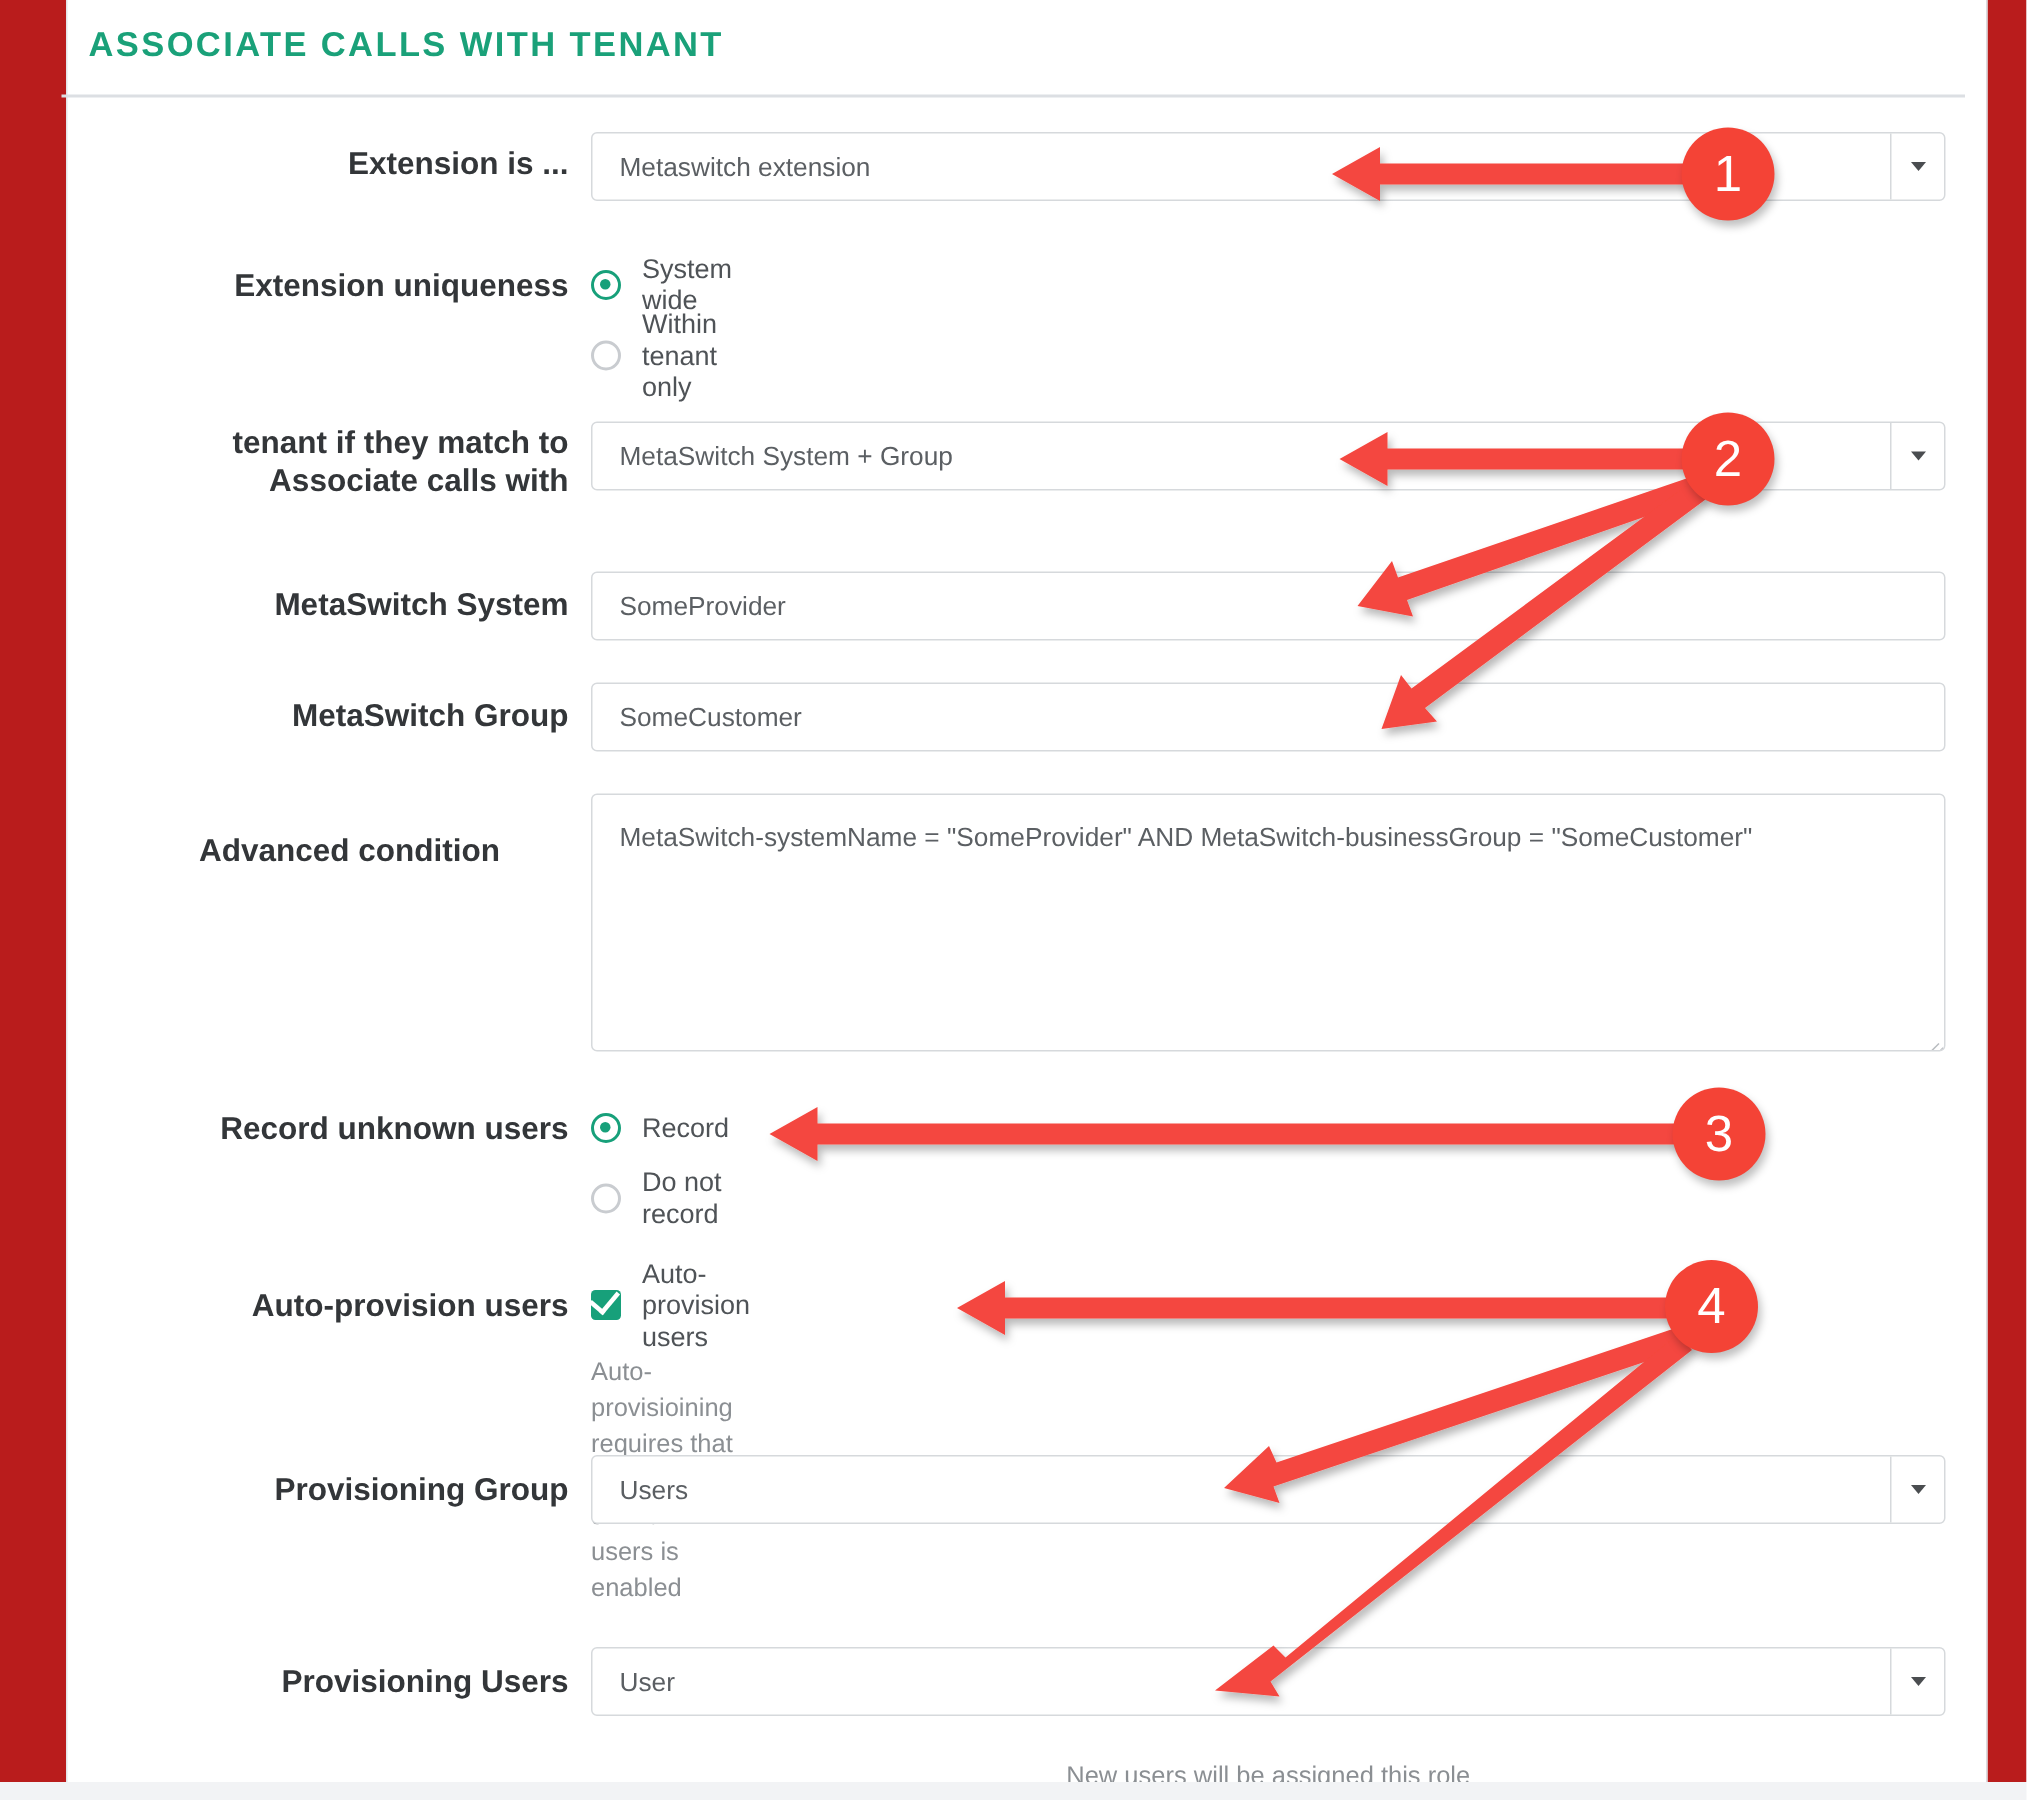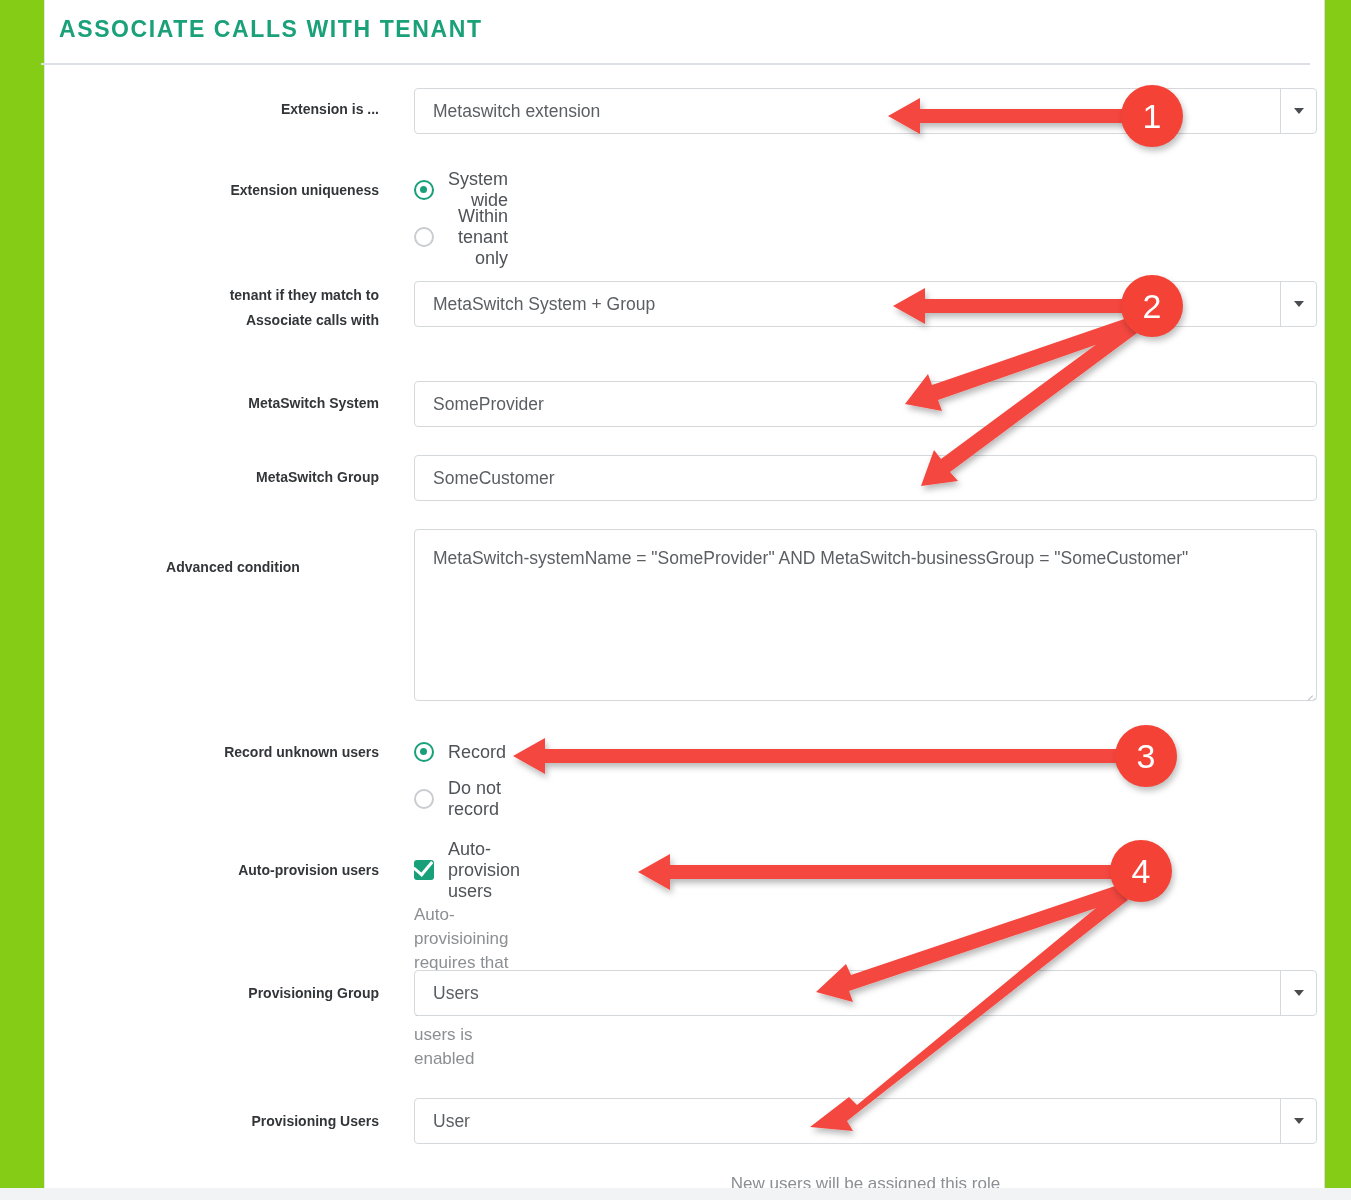--- a/index.html
+++ b/index.html
@@ -4,21 +4,21 @@
 <style>
   html, body {
     margin: 0;
     padding: 0;
     background: #f2f3f5;
   }
   .screen {
     position: relative;
     width: 1351px;
     height: 1188px;
-    background: #84cc16;
+    background: #b91c1c;
     font-family: "Liberation Sans", sans-serif;
     overflow: hidden;
   }
   .panel {
     position: absolute;
     left: 44px;
     top: 0;
     width: 1281px;
     height: 1200px;
     background: #ffffff;
@@ -55,28 +55,28 @@
   }
   .row {
     position: absolute;
     left: 0;
   }
   .label {
     position: absolute;
     width: 292px;
     left: 42px;
     text-align: right;
-    font-size: 14px;
+    font-size: 21px;
     font-weight: bold;
     color: #333639;
     line-height: 25px;
   }
   .ctrl {
     position: absolute;
-    left: 344px;
+    left: 324px;
     padding-left: 25px;
   }
 
   
   .input, .select {
     box-sizing: border-box;
     width: 903px;
     height: 46px;
     border: 1px solid #d6d9dc;
     border-radius: 4px;
@@ -259,21 +259,21 @@
             <span class="sel-text">Metaswitch extension</span>
             <span class="sel-arrow">
                 <i class="caret"></i>
               </span>
           </div>
         </div>
       </div>
 
       <div class="row" style="top:178px;height:100px;">
         <div class="label" style="top:0;">Extension uniqueness</div>
-        <div class="ctrl" style="top:-3px;text-align:right;">
+        <div class="ctrl" style="top:-3px;">
           <div class="radio-row">
             <span class="radio on"></span>
             <span class="radio-label">System wide</span>
           </div>
           <div class="radio-row">
             <span class="radio"></span>
             <span class="radio-label">Within tenant only</span>
           </div>
         </div>
       </div>

